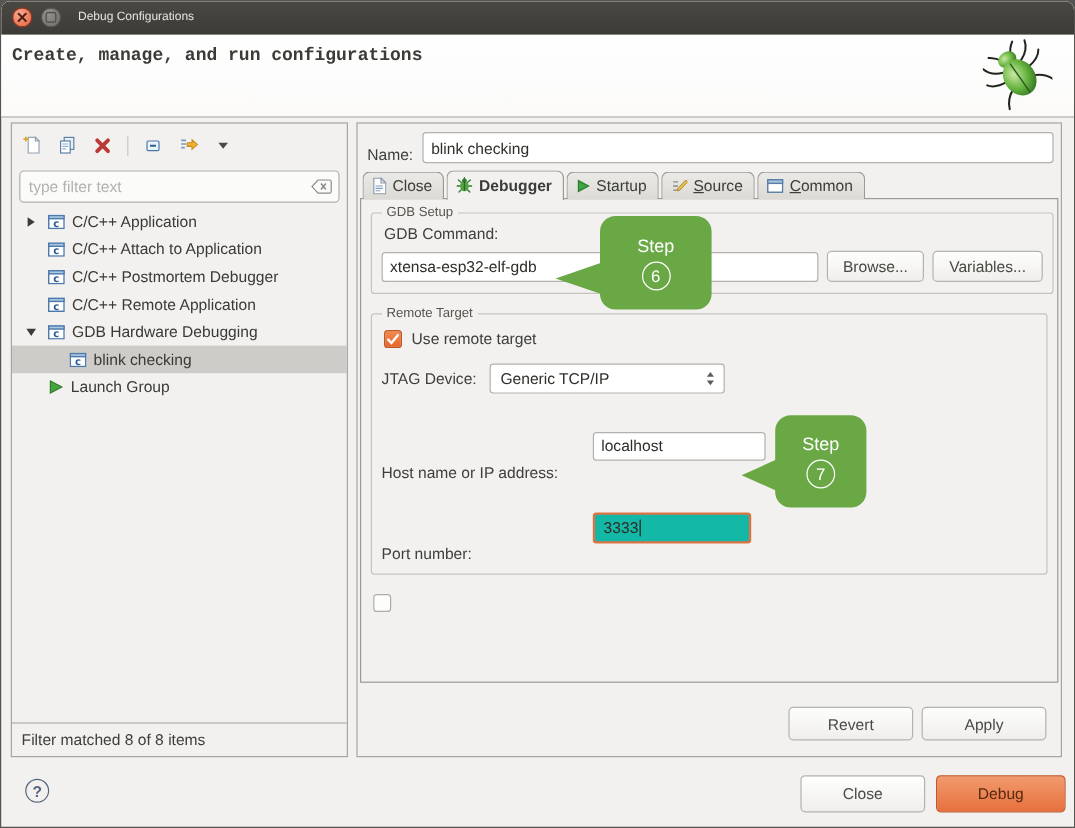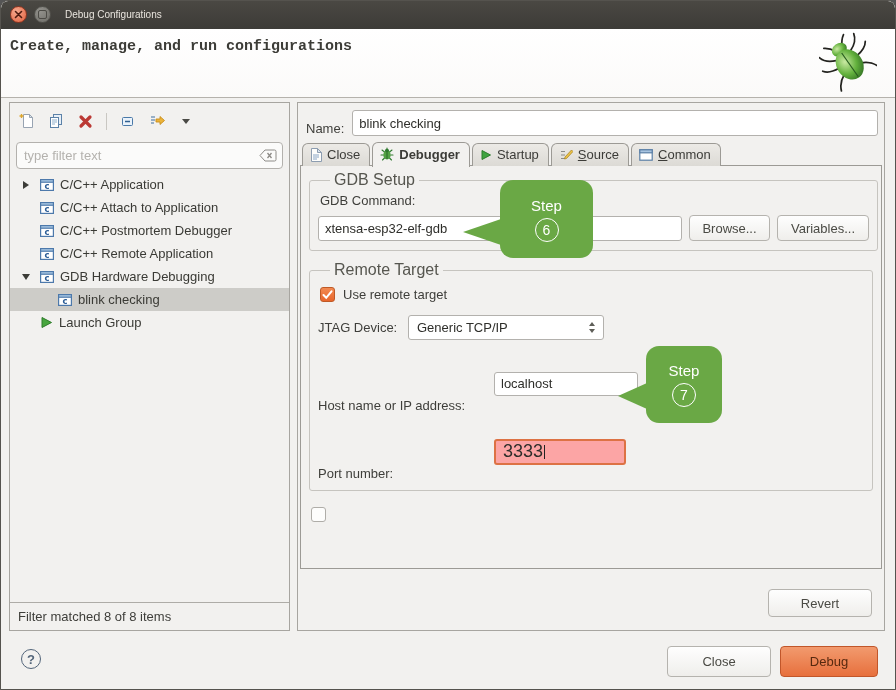--- a/index.html
+++ b/index.html
@@ -47,50 +47,50 @@
   .name-row label{font-size:13px;color:#3e3e3a;}
   .tf{background:#fff;border:1px solid #b3b1ad;border-radius:3px;font-size:13px;color:#2e2e2a;font-family:inherit;padding:0 6px;}
   .name-row input{flex:1;height:26px;}
   .tabs{position:absolute;left:4px;top:38px;right:4px;height:25px;display:flex;align-items:flex-end;z-index:3;}
   .tab{display:flex;align-items:center;gap:5px;height:23px;padding:0 9px 1px 7px;margin-right:2px;font-size:13px;color:#3c3c38;
        border:1px solid #9c9a95;border-bottom:none;border-radius:6px 6px 0 0;background:linear-gradient(#eceae6,#dcdad5);}
   .tab.active{height:25px;background:#f2f1ef;font-weight:bold;margin-bottom:-1px;padding-bottom:2px;}
   .tab .mn{text-decoration:underline;}
   .tab-content{position:absolute;left:2px;top:62px;width:582px;height:404px;border:1px solid #9c9a95;background:#f2f1ef;padding-top:1px;}
   fieldset.group{border:1px solid #c6c4bf;border-radius:3px;margin:4px 8px 0 8px;padding:1px 8px 9px 8px;}
-  fieldset.group legend{font-size:16px;color:#56564f;padding:0 4px;margin-left:12px;}
+  fieldset.group legend{font-size:11px;color:#56564f;padding:0 4px;margin-left:0;}
   .fld-label{font-size:13px;color:#3e3e3a;margin:3px 0 7px 2px;}
   .gdb-row{display:flex;align-items:center;gap:7px;}
   .gdb-row input{width:364px;height:25px;flex:none;}
   .btn{font-family:inherit;font-size:13px;color:#4a4a44;background:linear-gradient(#fefefe,#efeeeb);border:1px solid #b5b3ae;border-radius:4px;height:26px;}
   .btn.browse{width:81px;}
   .btn.vars{width:92px;}
   .cbrow{display:flex;align-items:center;gap:8px;margin:7px 0 0 2px;font-size:13px;color:#3e3e3a;}
   .checkbox{width:15px;height:15px;border-radius:3px;flex:none;display:flex;align-items:center;justify-content:center;}
   .checkbox.checked{background:linear-gradient(#f28a52,#e8662c);border:1px solid #bf5a26;}
   .checkbox.unchecked{background:#fdfdfc;border:1px solid #afada8;}
   .frow{display:flex;align-items:center;margin-top:13px;font-size:13px;color:#3e3e3a;}
   .frow.jtag .flabel{width:90px;}
   .combo{width:196px;height:25px;background:#fff;border:1px solid #b3b1ad;border-radius:3px;display:flex;align-items:center;justify-content:space-between;padding:0 8px;font-size:13px;color:#2e2e2a;}
   .spinner{display:flex;flex-direction:column;gap:3px;align-items:center;}
   .spin-up{width:0;height:0;border-left:3.5px solid transparent;border-right:3.5px solid transparent;border-bottom:4.5px solid #5e5e58;}
   .spin-dn{width:0;height:0;border-left:3.5px solid transparent;border-right:3.5px solid transparent;border-top:4.5px solid #5e5e58;}
   .frow.host .flabel,.frow.port .flabel{width:176px;margin-top:44px;}
   .frow.host{margin-top:14px;}
   .frow.host input{width:144px;height:24px;}
   .frow.port{margin-top:9px;}
-  .portfield{width:132px;height:26px;border:2px solid #dd7244;border-radius:3px;background:#fca5a5;display:flex;align-items:center;padding:0 7px;font-size:18px;color:#2e2e2a;}
+  .portfield{width:132px;height:26px;border:2px solid #dd7244;border-radius:3px;background:#14b8a6;display:flex;align-items:center;padding:0 7px;font-size:13px;color:#2e2e2a;}
   .caret{width:1px;height:14px;background:#222;margin-left:1px;}
   .force-row{margin:16px 0 0 10px;}
   .ra-row{position:absolute;right:12px;top:486px;display:flex;gap:7px;}
   .ra-row .btn{width:104px;height:28px;}
   
   .help{position:absolute;left:20px;top:648px;width:20px;height:20px;border:1.5px solid #53657a;border-radius:50%;color:#53657a;font-size:13px;font-weight:bold;display:flex;align-items:center;justify-content:center;}
   .close-btn{position:absolute;left:666px;top:645px;width:104px;height:31px;}
-  .debug-btn{position:absolute;left:779px;top:645px;width:98px;height:31px;
+  .debug-btn{position:absolute;left:779px;top:645px;width:108px;height:31px;
     font-family:inherit;font-size:13px;color:#57290f;background:linear-gradient(#f29a6e,#e7703d);border:1px solid #c1562a;border-radius:4px;}
   
   .callout{position:absolute;background:#6aa845;border-radius:13px;color:#fff;display:flex;flex-direction:column;align-items:center;justify-content:center;gap:4px;z-index:10;}
   .callout .step{font-size:15px;}
   .numcirc{width:24px;height:24px;border:1.5px solid #fff;border-radius:50%;display:flex;align-items:center;justify-content:center;font-size:14px;}
   .tail{position:absolute;width:0;height:0;border-top:13px solid transparent;border-bottom:13px solid transparent;}
   .c6{left:499px;top:179px;width:93px;height:78px;}
   .c6 .tail{left:-37px;top:39px;border-right:38px solid #6aa845;}
   .c7{left:645px;top:345px;width:76px;height:77px;}
   .c7 .tail{left:-28px;top:37px;border-right:29px solid #6aa845;}
@@ -351,20 +351,21 @@
         </div>
       </fieldset>
 
       <div class="cbrow force-row">
         <span class="checkbox unchecked"></span>
       </div>
     </div>
 
     <div class="ra-row">
       <button class="btn">Revert</button>
+      <button class="btn">Apply</button>
     </div>
   </div>
 
   <div class="help">
       <span>?</span>
     </div>
   <button class="btn close-btn">Close</button>
   <button class="debug-btn">Debug</button>
 
   <div class="callout c6">

